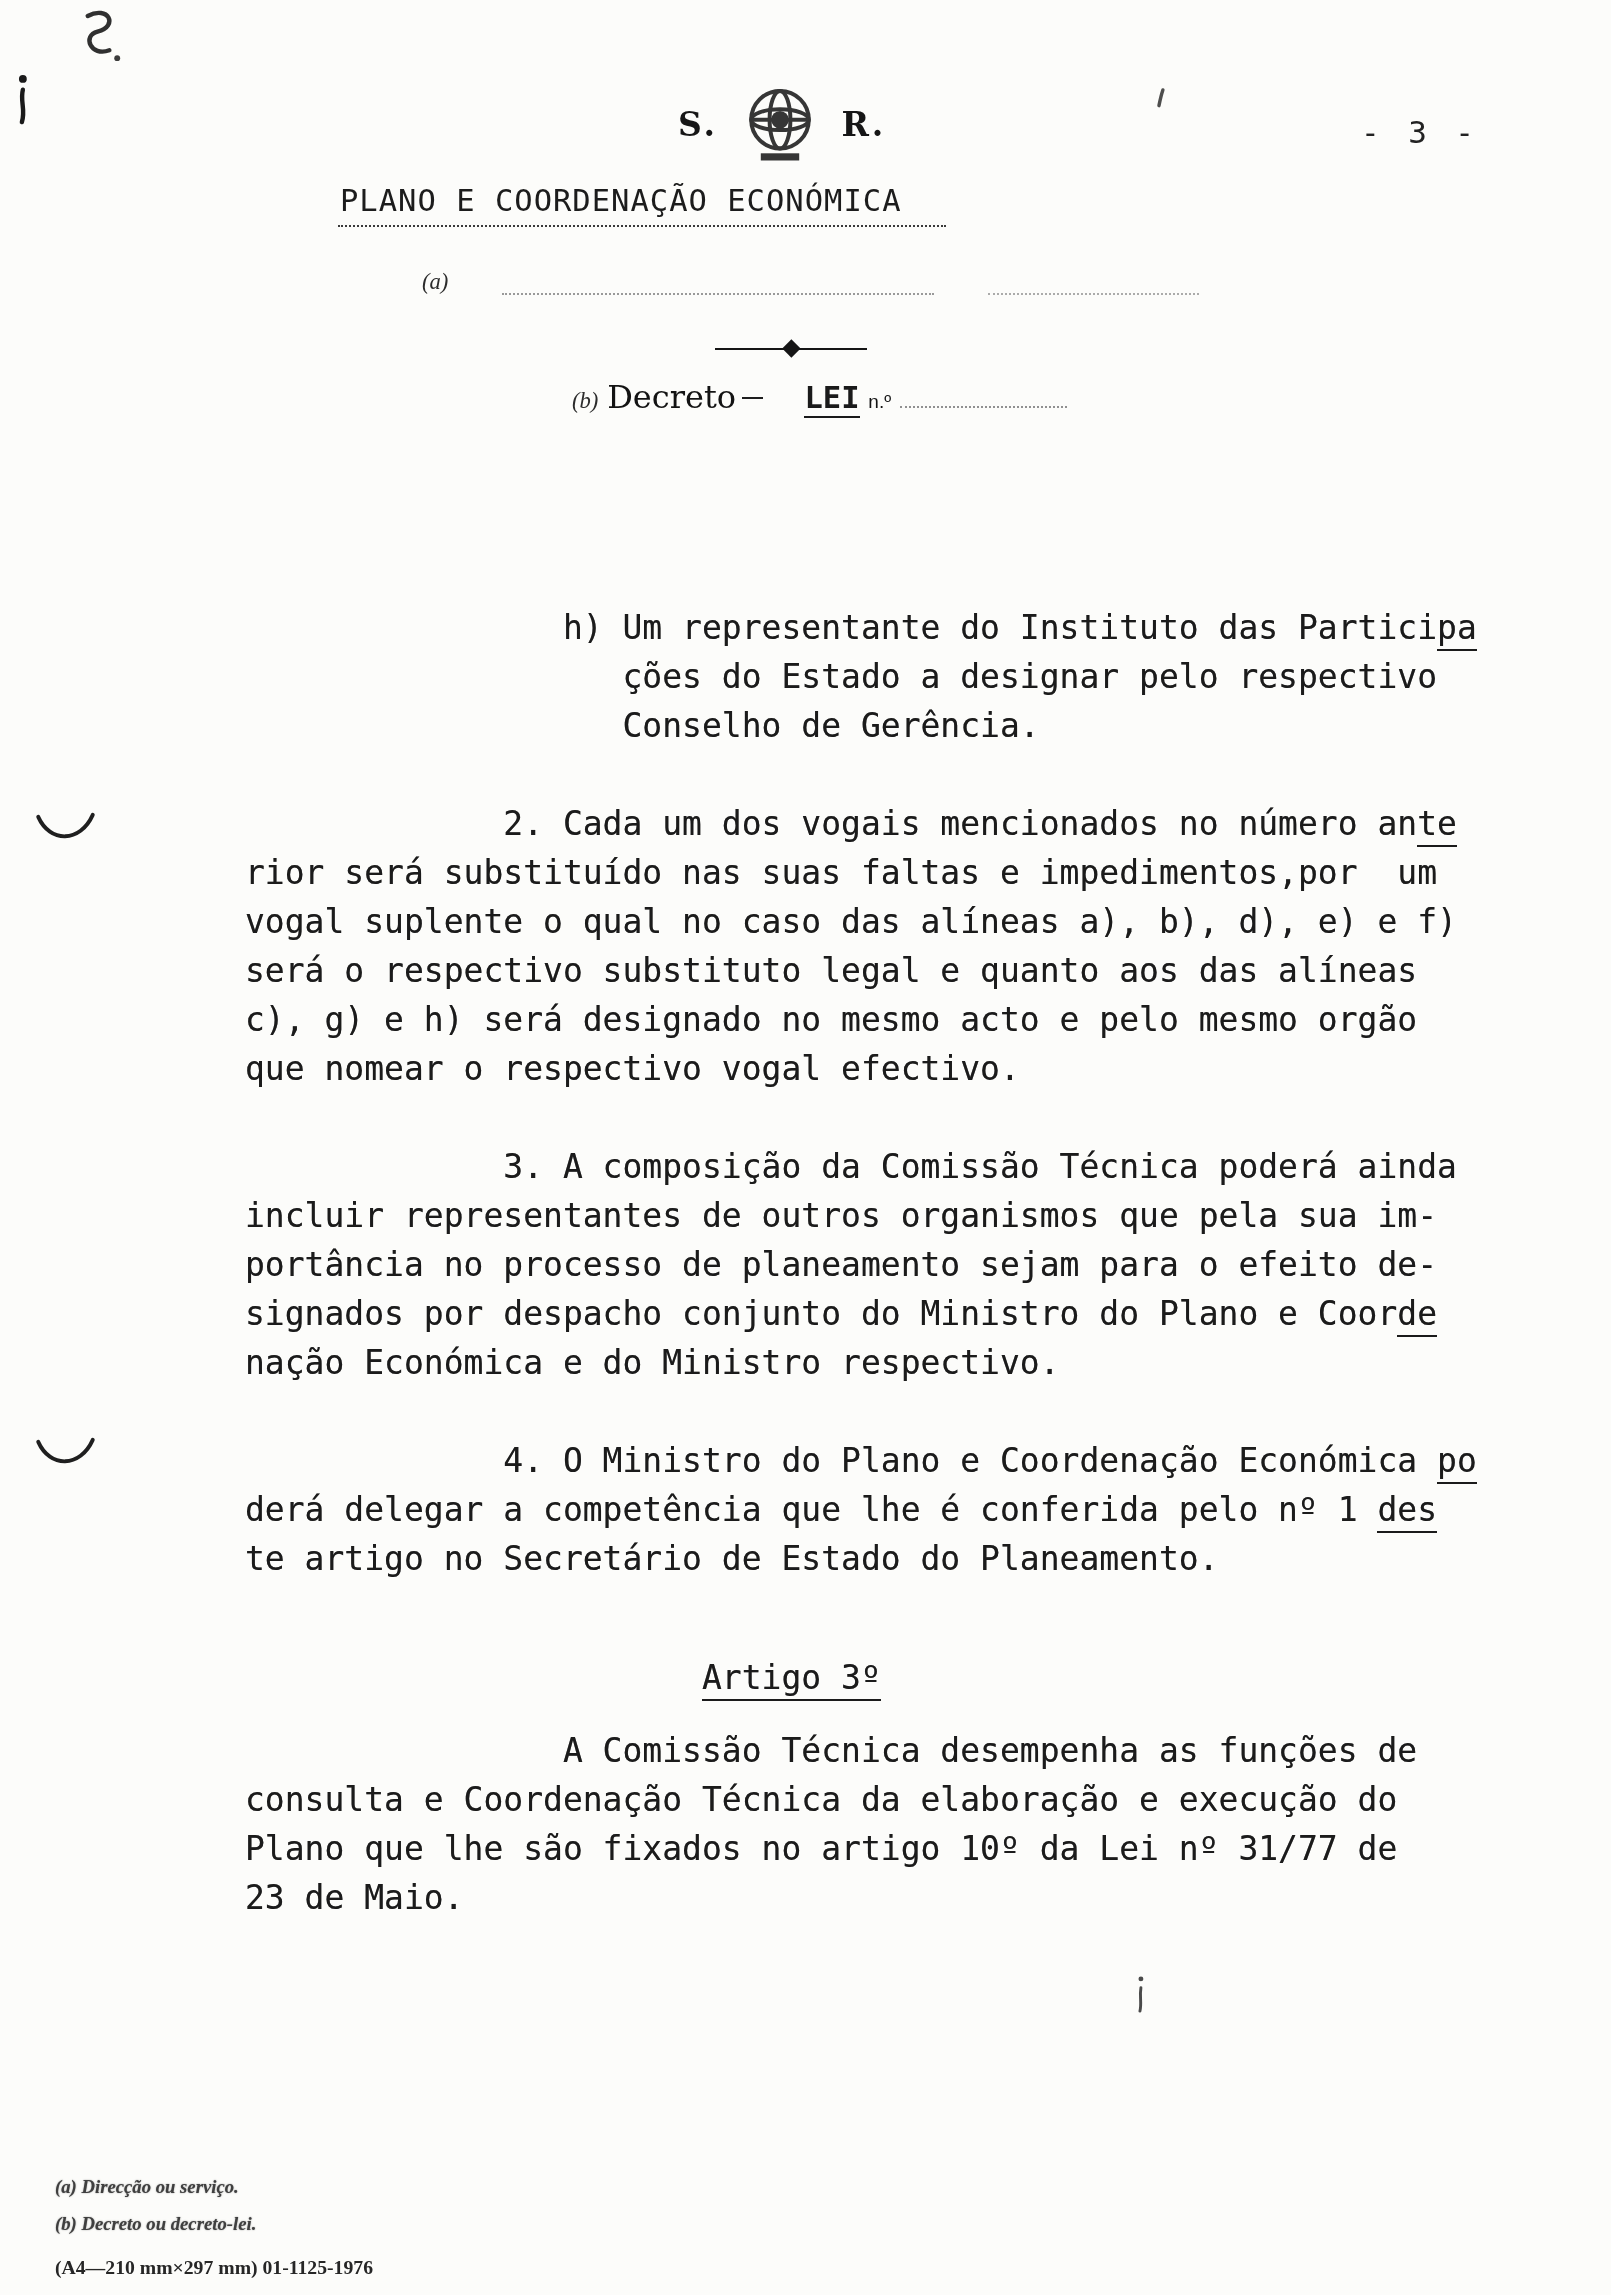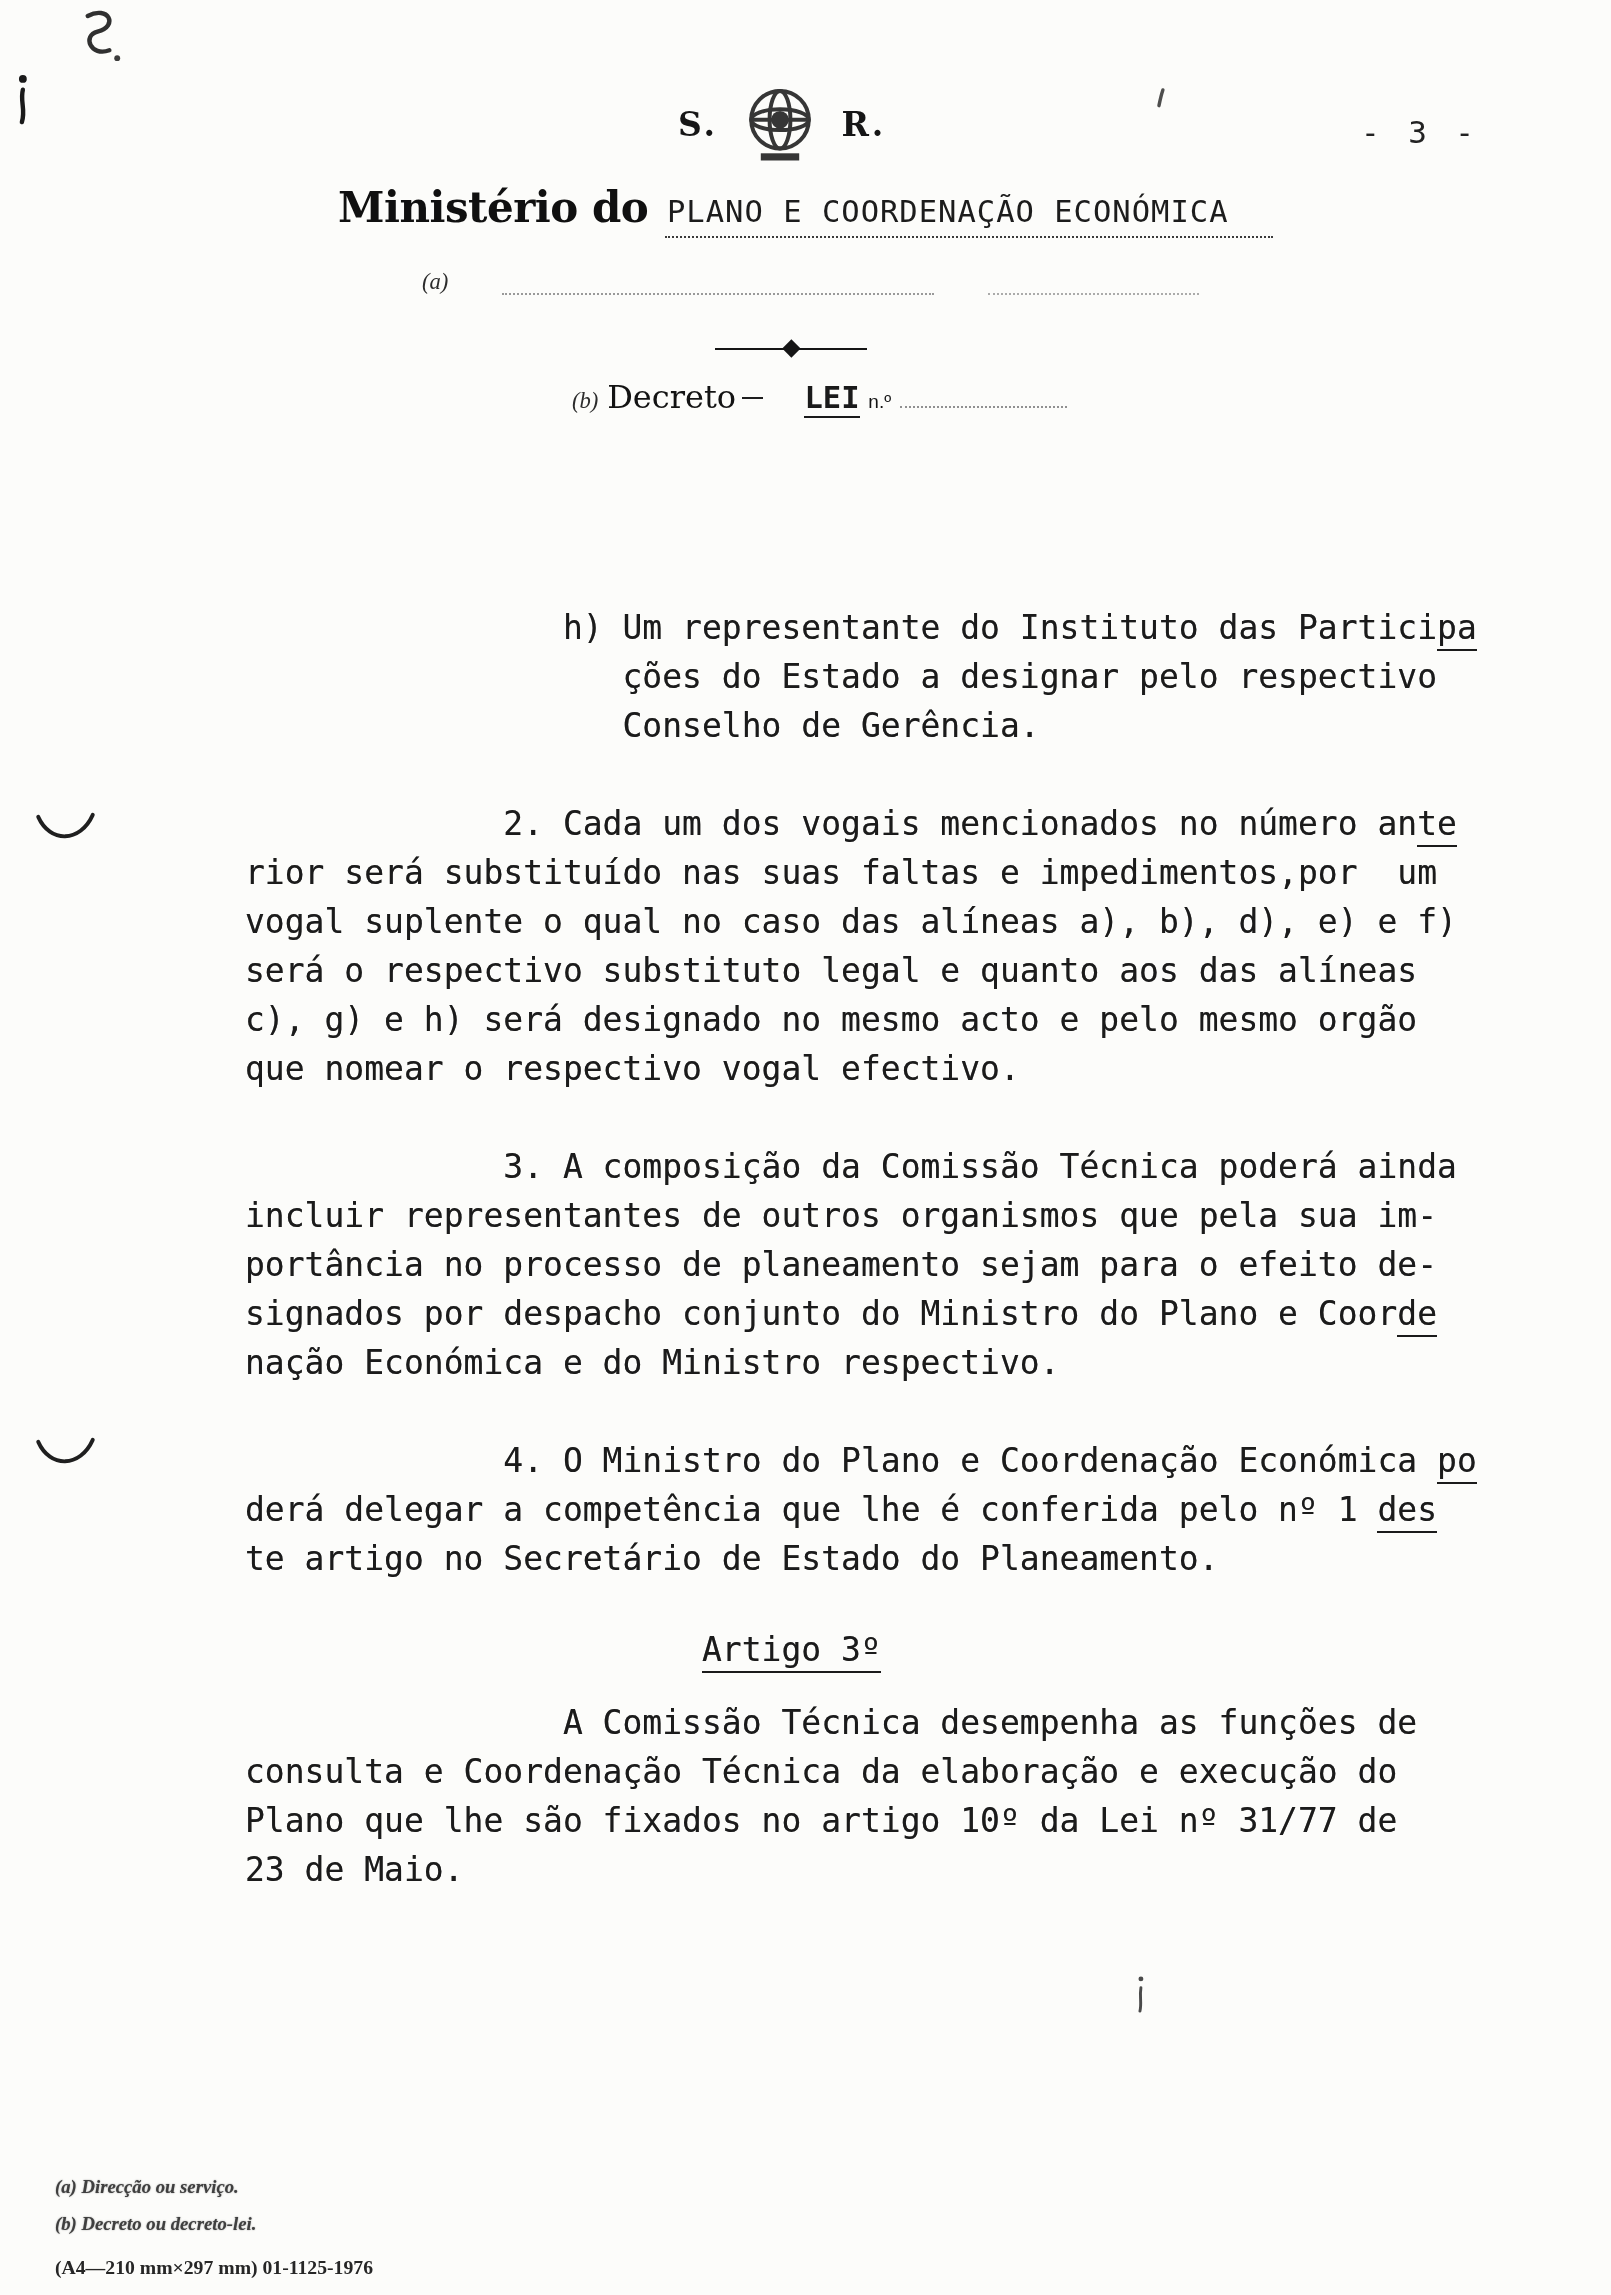--- a/index.html
+++ b/index.html
@@ -139,21 +139,21 @@
     top: 603px;
     font-family: "DejaVu Sans Mono", monospace;
     font-size: 33px;
     line-height: 49px;
     white-space: pre;
     color: #1b1b1b;
     text-shadow: 0 0 0.5px rgba(25,25,25,.55);
   }
   .para { margin-top: 49px; }
   .para.para-first { margin-top: 0; }
-  .para.para-heading { margin-top: 42px; }
+  .para.para-heading { margin-top: 70px; }
   .para.para-after-heading { margin-top: 24px; }
   .u {
     border-bottom: 2.9px solid #1b1b1b;
     padding-bottom: 2px;
   }
   
   .footer-notes {
     position: absolute;
     left: 55px;
     top: 2168px;
@@ -211,21 +211,20 @@
       </g>
       <circle cx="60" cy="44" r="11" fill="#262626"></circle>
       <rect x="36" y="86" width="48" height="9" fill="#262626"></rect>
     </svg>
     <span class="sr-letter">R.</span>
   </div>
 
   <div class="page-number">- 3 -</div>
 
   <div class="ministry-row">
-    <span class="ministry-label">Ministério do</span>
     <span class="ministry-typed">PLANO E COORDENAÇÃO ECONÓMICA</span>
   </div>
 
   <div class="note-a-row">
     <span class="small-paren">(a)</span>
     <span class="dotted-rule rule-a1"></span>
     <span class="dotted-rule rule-a2"></span>
   </div>
 
   <div class="divider">

